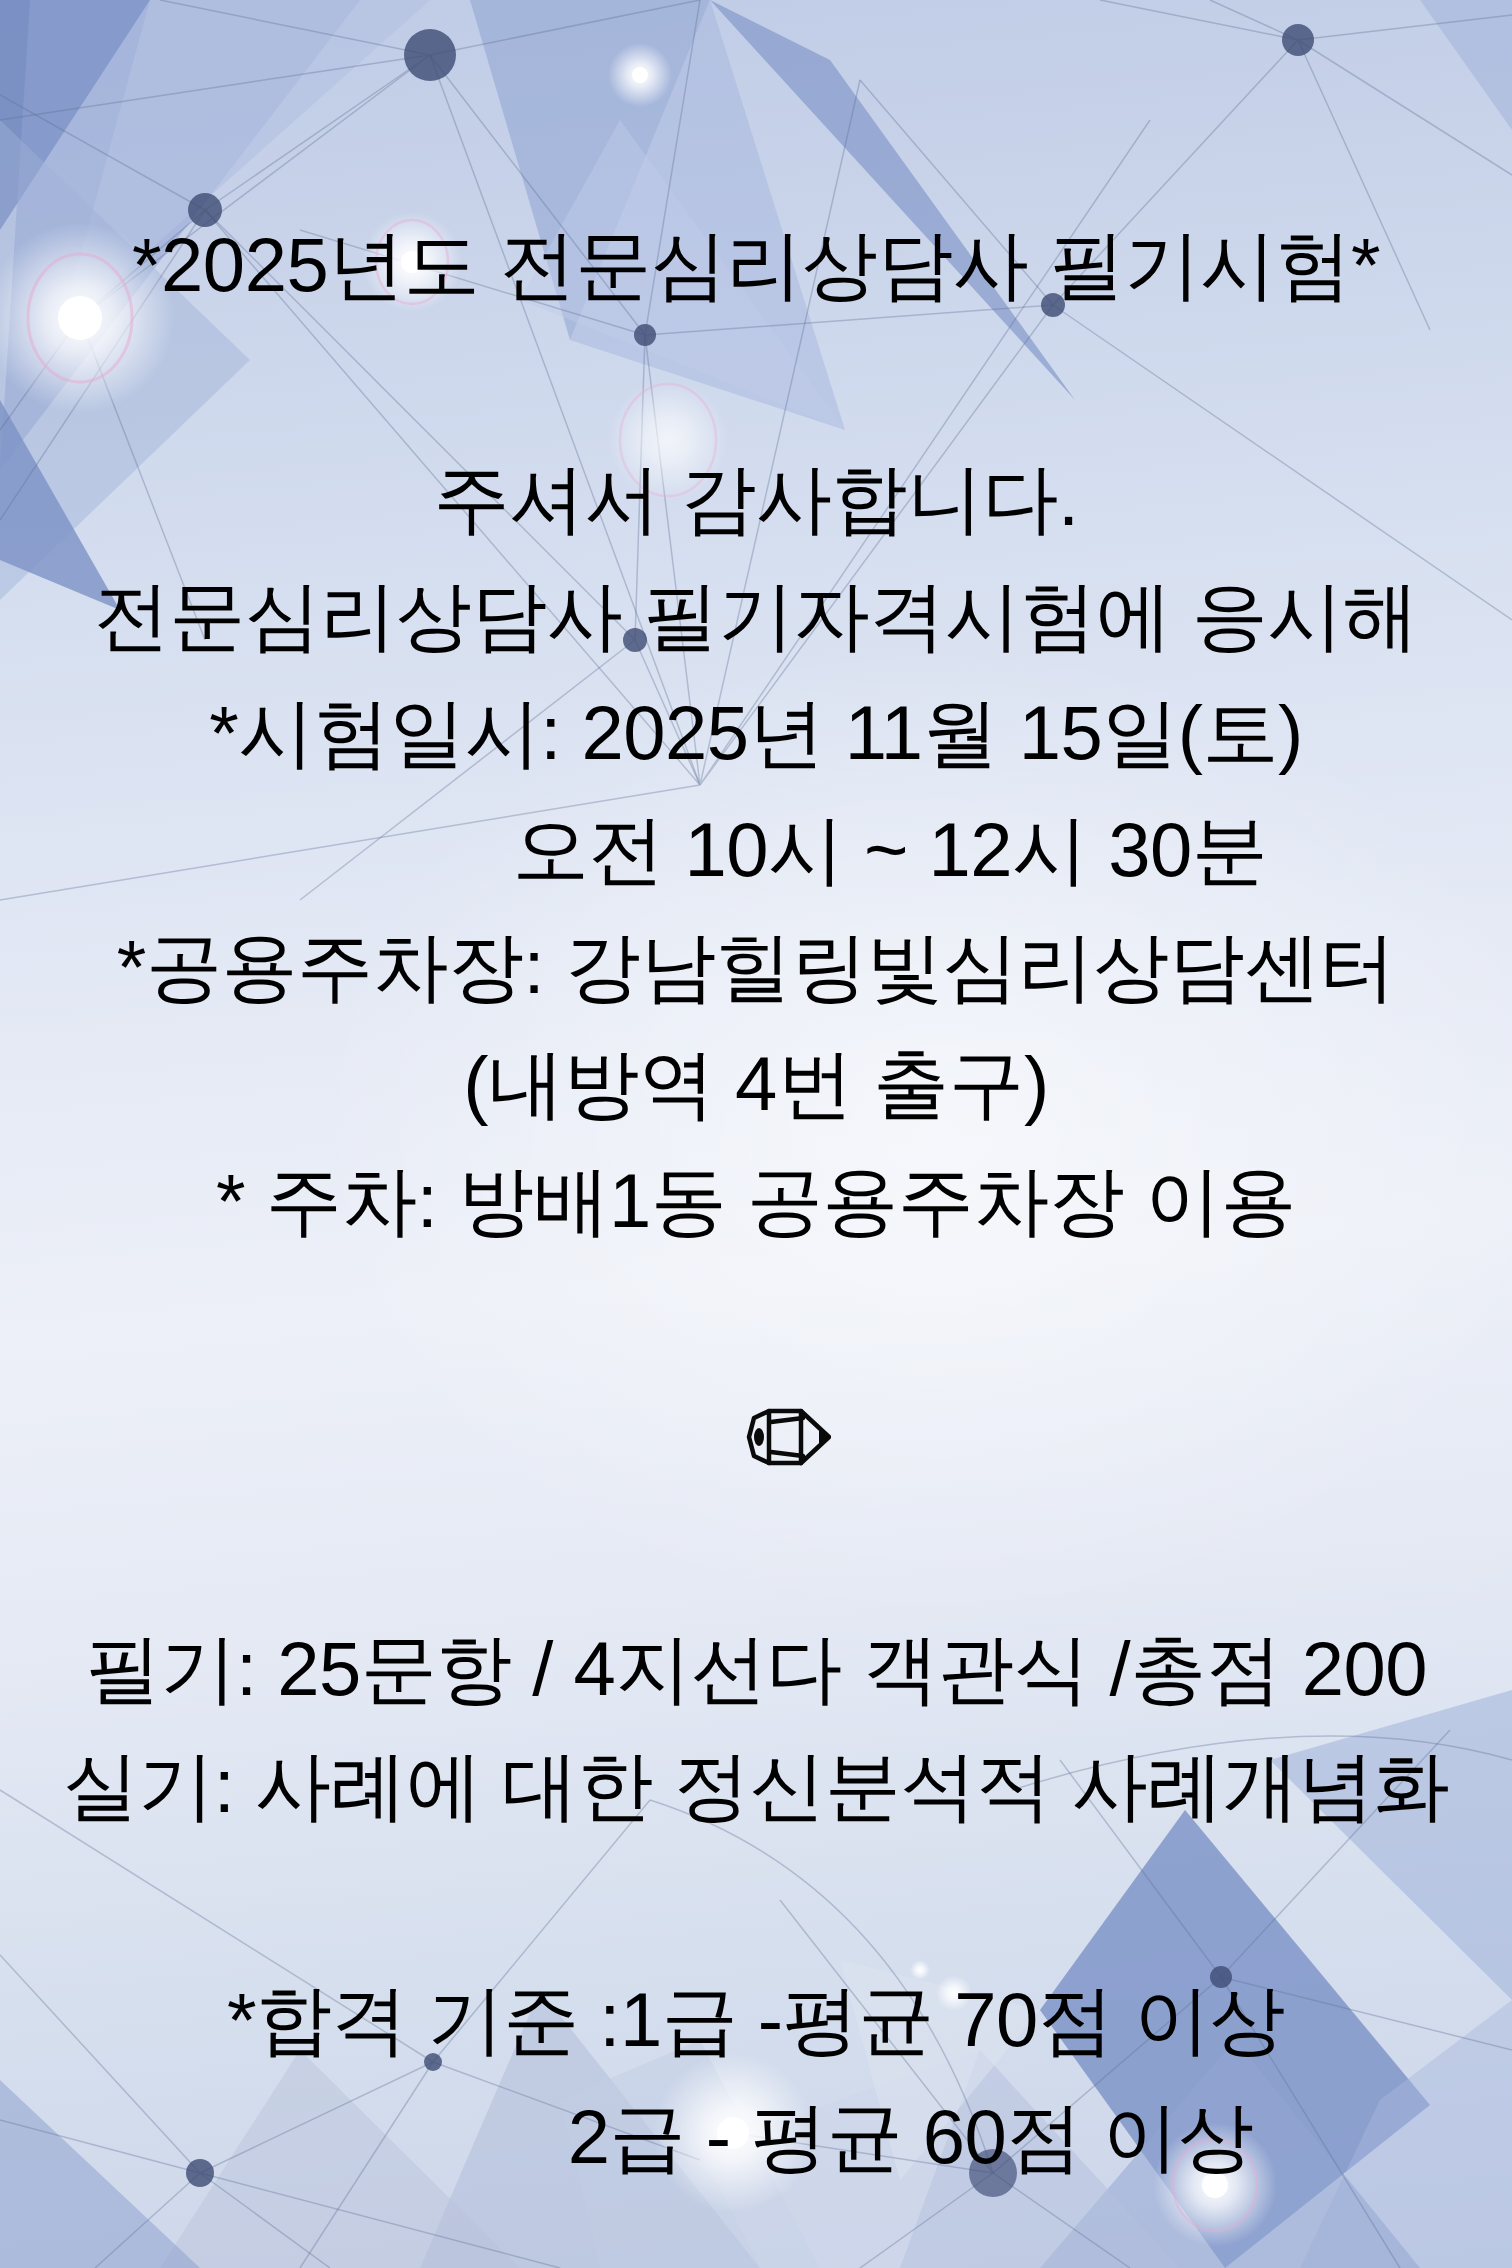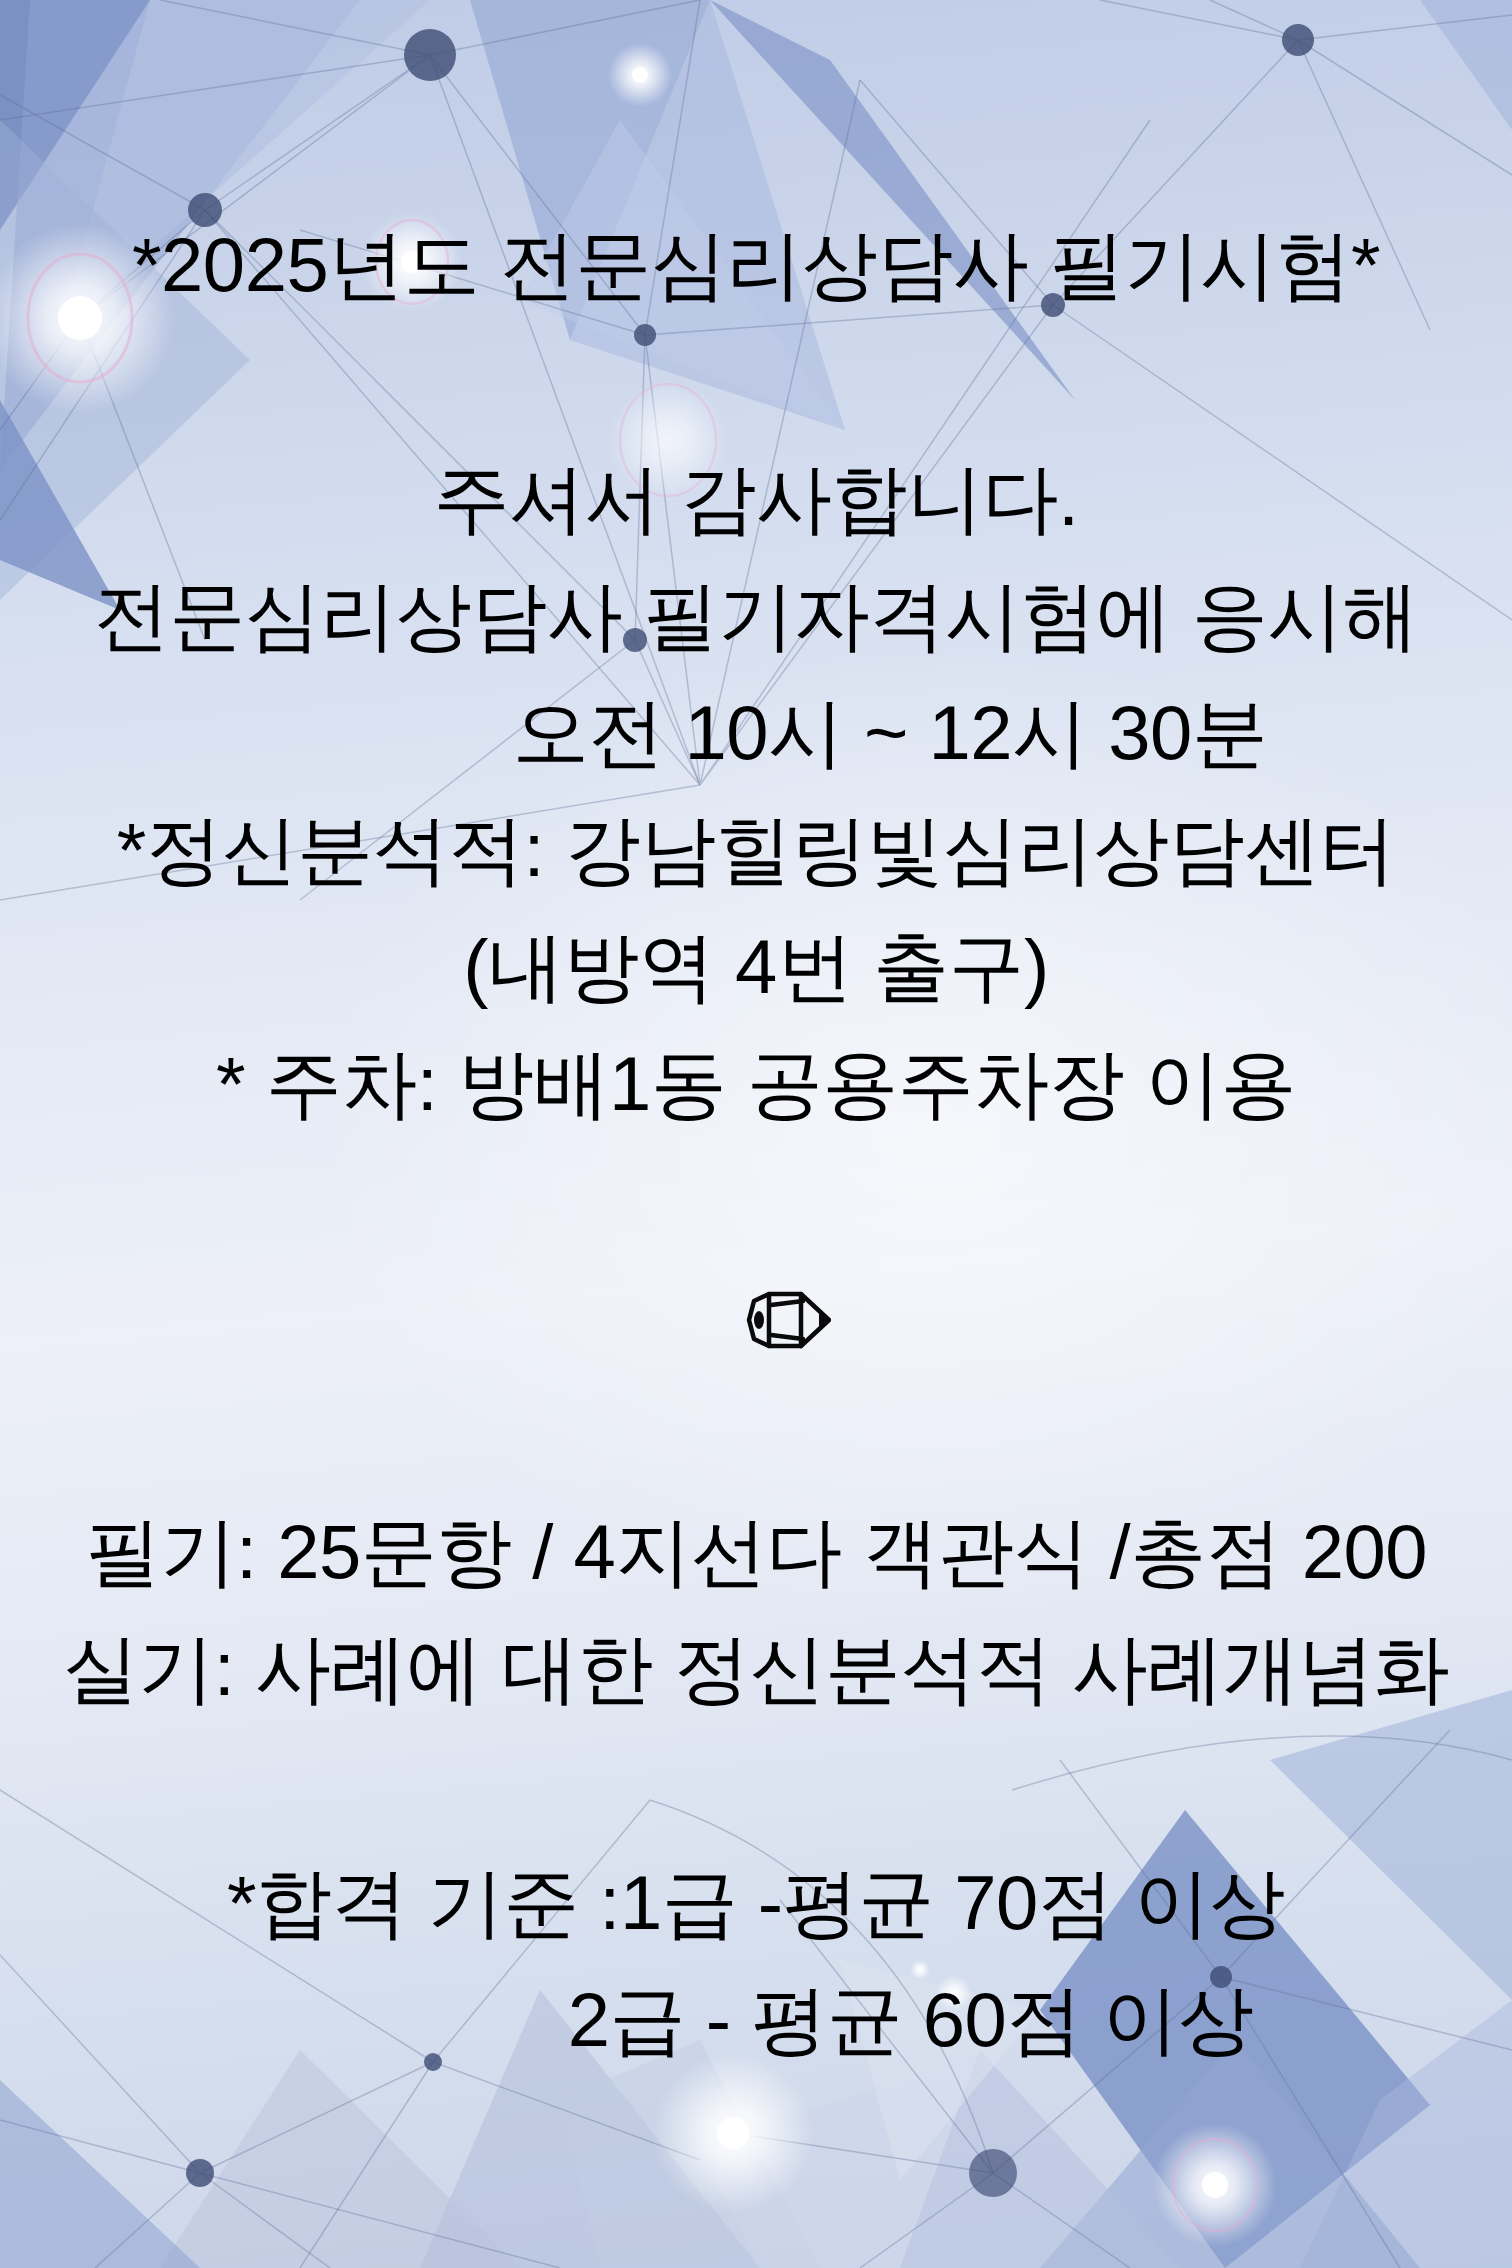--- a/index.html
+++ b/index.html
@@ -117,22 +117,23 @@
       <circle cx="954" cy="1993" r="18" fill="url(#orb)"></circle>
       <circle cx="920" cy="1970" r="10" fill="url(#orb)"></circle>
     </g>
   </svg>
 
   <div class="content">
       <div class="line">*2025년도 전문심리상담사 필기시험*</div>
       <div class="line"></div>
       <div class="line">주셔서 감사합니다.</div>
       <div class="line">전문심리상담사 필기자격시험에 응시해</div>
+      <div class="line">*시험일시: 2025년 11월 15일(토)</div>
       <div class="line">             오전 10시 ~ 12시 30분</div>
-      <div class="line">*정신분석적: 강남힐링빛심리상담센터</div>
+      <div class="line">*공용주차장: 강남힐링빛심리상담센터</div>
       <div class="line">(내방역 4번 출구)</div>
       <div class="line">* 주차: 방배1동 공용주차장 이용</div>
       <div class="line">
     <svg class="pencil" width="86" height="64" viewBox="0 0 86 64">
       <g fill="none" stroke="#0a0a0a" stroke-width="4.5" stroke-linejoin="round" stroke-linecap="round">
         <path d="M24,6 L9,13 L4,32 L9,51 L24,58 Z"></path>
         <path d="M24,6 L56,6 M24,58 L56,58"></path>
         <path d="M26,17 L58,13 M26,47 L58,51"></path>
         <path d="M56,6 L84,32 L56,58 Z"></path>
       </g>

